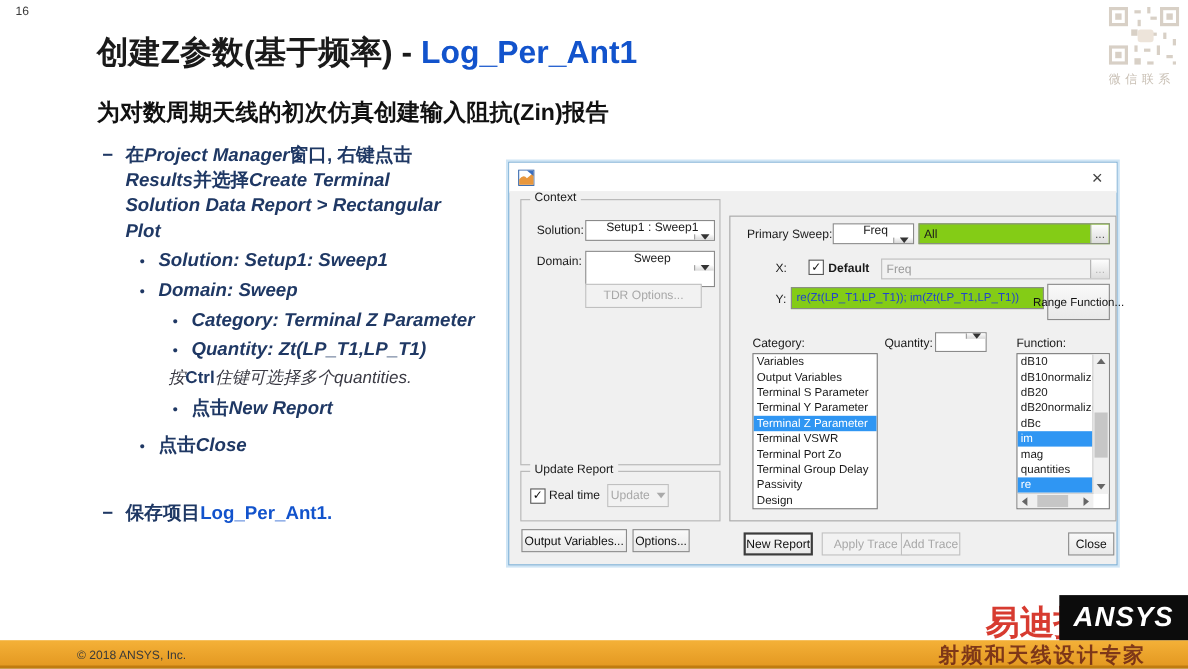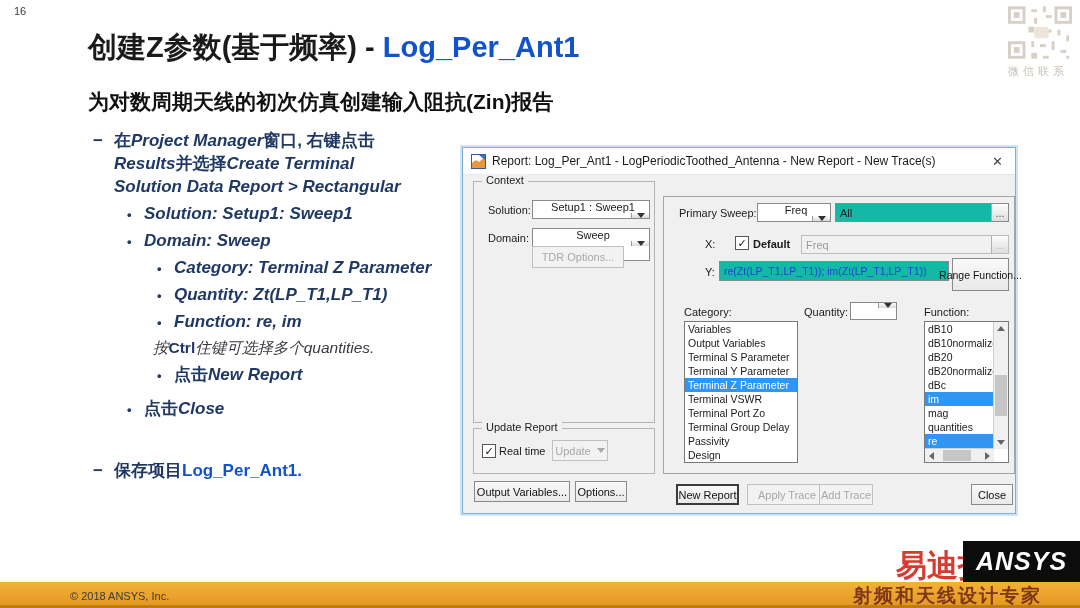--- a/index.html
+++ b/index.html
@@ -36,21 +36,21 @@
   .group{position:absolute;border:1px solid #b4b4b4;}
   .legend{position:absolute;top:-8px;left:8px;background:#f0f0f0;padding:0 4px;}
 
   .lbl{position:absolute;white-space:nowrap;}
   .combo{position:absolute;background:#fff;border:1px solid #8a8a8a;display:flex;align-items:center;
          padding-left:4px;box-sizing:border-box;overflow:hidden;white-space:nowrap;flex-direction:column;}
   .combo .drop{margin-left:auto;align-self:stretch;width:17px;border-left:1px solid #9a9a9a;
          background:linear-gradient(#fdfdfd,#d9d9d9);display:flex;align-items:center;justify-content:center;}
   .tri-down{width:0;height:0;border-left:4px solid transparent;border-right:4px solid transparent;border-top:5px solid #333;}
 
-  .field{position:absolute;background:#14b8a6;border:1px solid #8a8a8a;box-sizing:border-box;display:flex;
+  .field{position:absolute;background:#84cc16;border:1px solid #8a8a8a;box-sizing:border-box;display:flex;
          align-items:center;padding-left:4px;overflow:hidden;white-space:nowrap;}
   .field.dis{background:#f1f1f1;color:#9a9a9a;border-color:#bdbdbd;}
   .field .more{margin-left:auto;align-self:stretch;width:16px;display:flex;align-items:center;justify-content:center;
          background:linear-gradient(#fdfdfd,#ddd);border-left:1px solid #b0b0b0;color:#555;}
   .field.dis .more{color:#b5b5b5;}
   .blue-expr{color:#2244cc;}
 
   .btn{position:absolute;background:linear-gradient(#f9f9f9,#e9e9e9);border:1px solid #8a8a8a;
        display:flex;align-items:center;justify-content:center;box-sizing:border-box;white-space:nowrap;color:#111;}
   .btn.dis{color:#a8a8a8;border-color:#c0c0c0;background:#f2f2f2;}
@@ -101,25 +101,25 @@
 
   <div class="title">
     <span>创建Z参数(基于频率)</span><span> - </span><span class="accent">Log_Per_Ant1</span>
   </div>
   <div class="subtitle">为对数周期天线的初次仿真创建输入阻抗(Zin)报告</div>
 
   <div class="bullets" id="bullet-list">
       <div class="b-line lvl1"><span class="marker">−</span><span class="s-cn">在</span><span class="s-en">Project Manager</span><span class="s-cn">窗口, 右键点击</span></div>
       <div class="b-line lvl1 cont"><span class="s-en">Results</span><span class="s-cn">并选择</span><span class="s-en">Create Terminal</span></div>
       <div class="b-line lvl1 cont"><span class="s-en">Solution Data Report &gt; Rectangular</span></div>
+      <div class="b-line lvl1 cont"><span class="s-en">Plot</span></div>
       <div class="b-line lvl2" style="margin-top: 3px;"><span class="marker">•</span><span class="s-en">Solution: Setup1: Sweep1</span></div>
       <div class="b-line lvl2"><span class="marker">•</span><span class="s-en">Domain: Sweep</span></div>
       <div class="b-line lvl3"><span class="marker">•</span><span class="s-en">Category: Terminal Z Parameter</span></div>
       <div class="b-line lvl3"><span class="marker">•</span><span class="s-en">Quantity: Zt(LP_T1,LP_T1)</span></div>
-      <div class="b-line lvl3"><span class="marker">•</span><span class="s-en">Function: re, im</span></div>
       <div class="b-line lvl3 cont note"><span class="s-note-cn">按</span><span class="s-note-b">Ctrl</span><span class="s-note-cn">住键可选择多个</span><span class="s-note-en">quantities.</span></div>
       <div class="b-line lvl3" style="margin-top: 2px;"><span class="marker">•</span><span class="s-cn">点击</span><span class="s-en">New Report</span></div>
       <div class="b-line lvl2" style="margin-top: 7px;"><span class="marker">•</span><span class="s-cn">点击</span><span class="s-en">Close</span></div>
       <div class="b-line lvl1" style="margin-top: 36px;"><span class="marker">−</span><span class="s-cn">保存项目</span><span class="s-accent">Log_Per_Ant1.</span></div>
     </div>
 
   <div class="qr">
     <svg width="64" height="56" viewBox="0 0 22 19" opacity="0.8">
       <g fill="none" stroke="#cfc5b9" stroke-width="1">
         <rect x="0.5" y="0.5" width="5" height="5"></rect>
@@ -151,41 +151,40 @@
     <div class="qr-label">微信联系</div>
   </div>
 
   <div class="dlg">
     <div class="dlg-title">
       <svg width="15" height="15" viewBox="0 0 15 15">
         <rect x="0.5" y="0.5" width="14" height="14" fill="#fff" stroke="#2a5fa8"></rect>
         <path d="M1 14 L1 9 Q5 4 8 8 L14 3 L14 14 Z" fill="#e8973d"></path>
         <path d="M8 1 L14 1 L14 6 Z" fill="#3a6fc0"></path>
       </svg>
-      <span class="txt">Report: Log_Per_Ant1 - LogPeriodicToothed_Antenna - New Report - New Trace(s)</span>
       <span class="dlg-close">✕</span>
     </div>
 
     <div class="group" style="left:10px;top:33px;width:180px;height:240px;">
       <span class="legend">Context</span>
       <span class="lbl" style="left:14px;top:22px;">Solution:</span>
       <div class="combo" style="left:58px;top:18px;width:118px;height:19px;">
         <span>Setup1 : Sweep1</span>
         <span class="drop">
             <span class="tri-down"></span>
           </span>
       </div>
       <span class="lbl" style="left:14px;top:50px;">Domain:</span>
       <div class="combo" style="left:58px;top:46px;width:118px;height:33px;text-align:center;">
         <span>Sweep</span>
         <span class="drop">
             <span class="tri-down"></span>
           </span>
       </div>
-      <div class="btn dis" style="left:58px;top:64px;width:92px;height:22px;">TDR Options...</div>
+      <div class="btn dis" style="left:58px;top:76px;width:106px;height:22px;">TDR Options...</div>
     </div>
 
     <div class="group" style="left:10px;top:280px;width:180px;height:44px;">
       <span class="legend">Update Report</span>
       <span class="cb" style="left:8px;top:15px;">✓</span>
       <span class="lbl" style="left:25px;top:16px;">Real time</span>
       <div class="btn dis" style="left:78px;top:11px;width:56px;height:21px;">
         <span>Update</span>
         <span class="tri-down" style="margin-left:6px;border-top-color:#aaa;"></span>
       </div>

